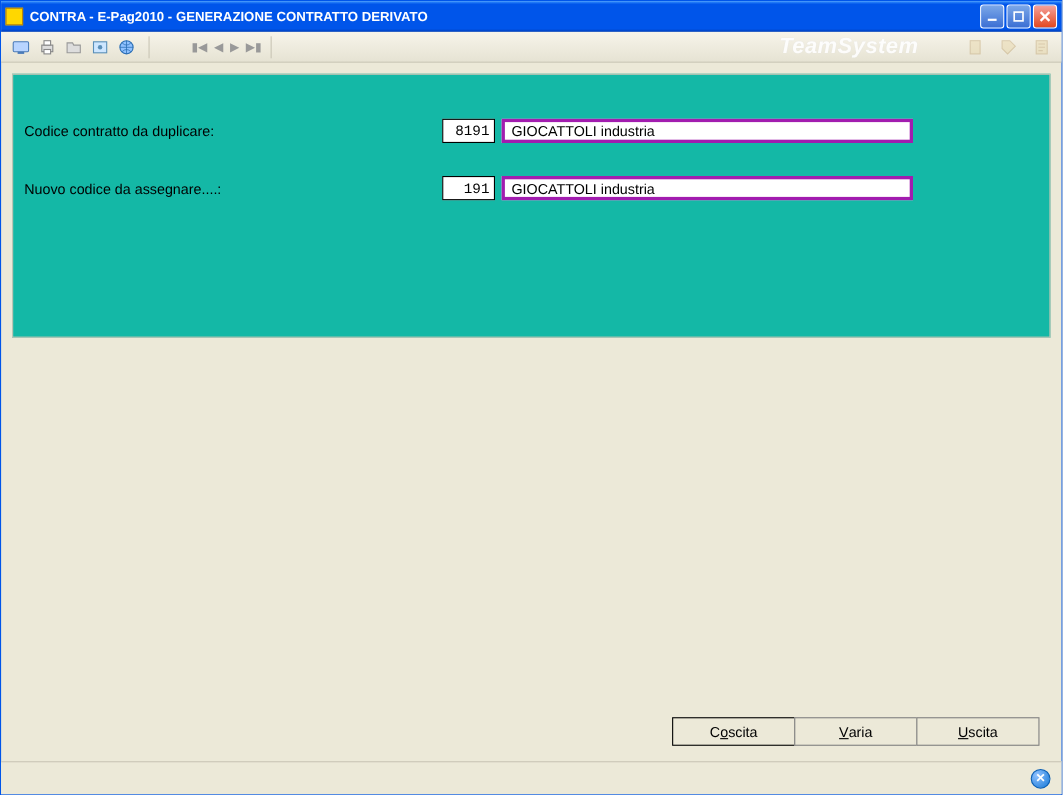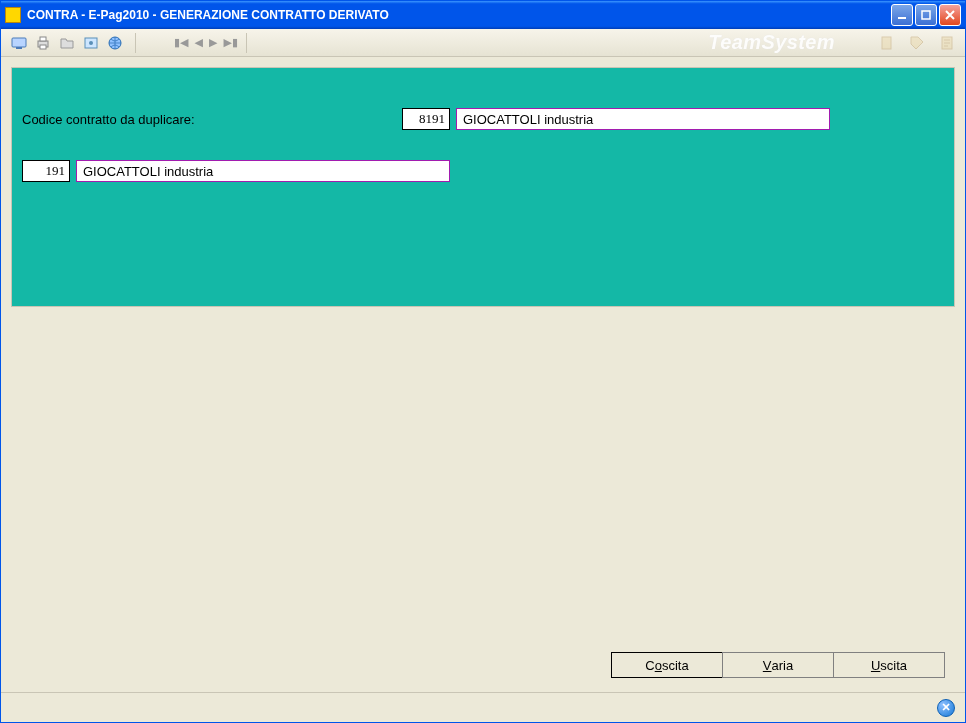--- a/index.html
+++ b/index.html
@@ -111,26 +111,26 @@
     }
     .code-box {
       width: 48px;
       height: 22px;
       border: 1px solid #000;
       background: #fff;
       text-align: right;
       padding: 2px 4px;
       font-size: 13px;
       margin-right: 6px;
-      font-family: Liberation Serif, serif;
+      font-family: Liberation Mono, monospace;
     }
     .desc-box {
       width: 374px;
       height: 22px;
-      border: 1px solid #a21caf;
+      border: 3px solid #a21caf;
       background: #fff;
       padding: 2px 6px;
       font-size: 13px;
       font-family: Tahoma, Arial, sans-serif;
     }
     .spacer { flex: 1; }
     .button-bar {
       display: flex;
       justify-content: flex-end;
       gap: 0;
@@ -265,20 +265,21 @@
   <div class="content">
     <div class="form-panel">
 
       <div class="form-row">
         <div class="form-label">Codice contratto da duplicare:</div>
         <input class="code-box" readonly="" value="8191" style="">
         <input class="desc-box" readonly="" value="GIOCATTOLI industria" style="">
       </div>
 
       <div class="form-row">
+        <div class="form-label">Nuovo codice da assegnare....:</div>
         <input class="code-box" value="191" style="">
         <input class="desc-box" value="GIOCATTOLI industria" style="">
       </div>
 
     </div>
 
     <div class="spacer"></div>
 
     <div class="button-bar">
       <button class="btn primary">

